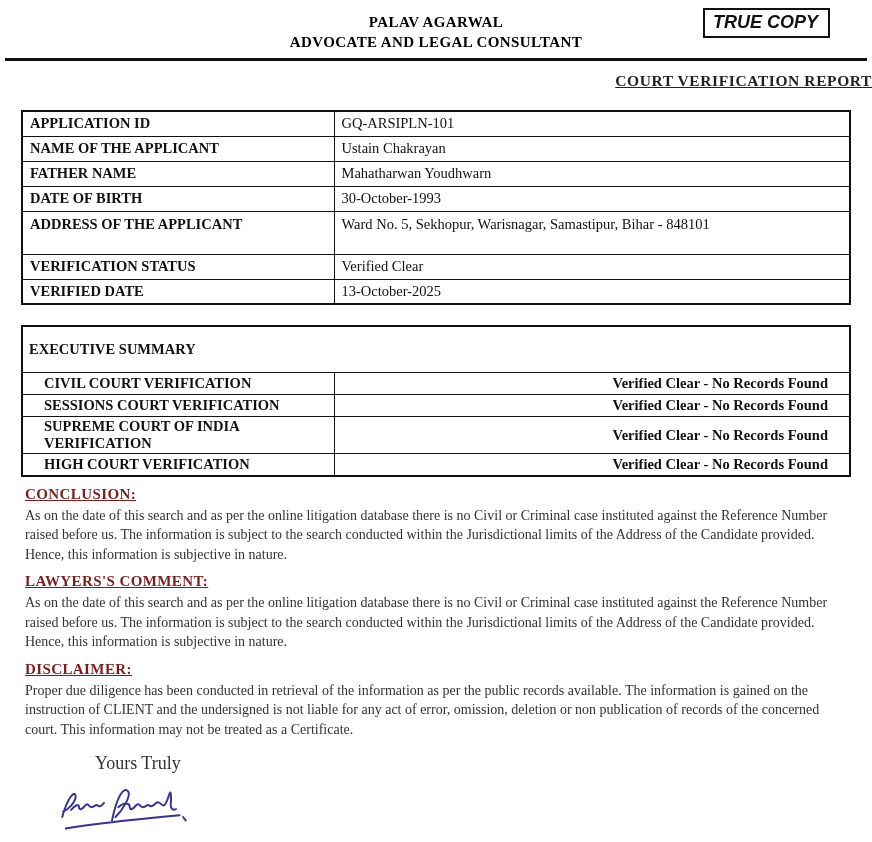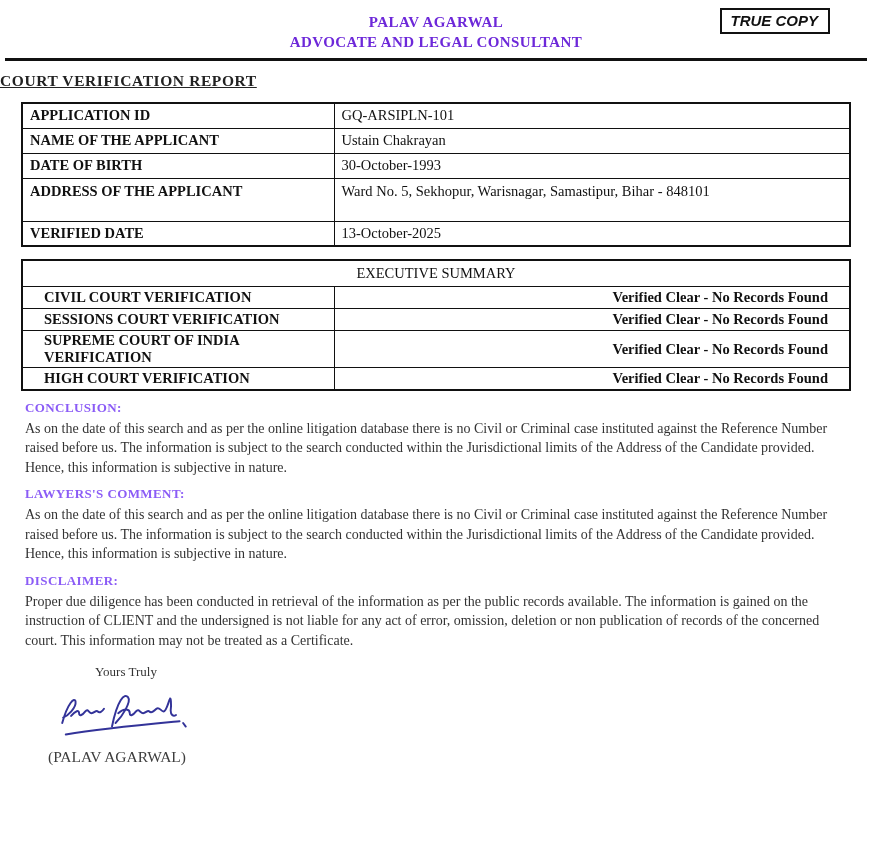--- a/index.html
+++ b/index.html
@@ -8,71 +8,71 @@
     font-family: "Liberation Serif", serif;
     color: #1a1a1a;
     position: relative;
     height: 842px;
     overflow: hidden;
   }
   
   .letterhead { padding-top: 12px; text-align: center; position: relative; }
   .letterhead .lh-line {
     font-weight: bold; font-size: 15px; line-height: 20px;
-    color: #6d28d9; letter-spacing: 0.4px;
+    color: #000000; letter-spacing: 0.4px;
   }
   .stamp {
     position: absolute; top: 8px; right: 42px;
     border: 2px solid #111; padding: 2px 10px 3px 8px;
     font-family: "Liberation Sans", sans-serif;
-    font-style: italic; font-weight: bold; font-size: 15px; color: #111;
+    font-style: italic; font-weight: bold; font-size: 18px; color: #111;
     background: #fff;
   }
   .rule-thick {
     margin: 6px 5px 0 5px; height: 3px; background: #111;
   }
   .report-title {
-    text-align: left; margin-top: 11px;
+    text-align: right; margin-top: 11px;
     font-weight: bold; font-size: 15.5px; color: #222;
     text-decoration: underline; letter-spacing: 0.6px;
   }
   
   .tbl {
-    width: 830px; margin: 12px auto 0 auto;
+    width: 830px; margin: 20px auto 0 auto;
     border-collapse: collapse;
     border: 2px solid #111;
   }
   .tbl td, .tbl th {
     border: 1px solid #111;
     font-size: 14.5px; color: #111;
     padding: 3px 7px;
     vertical-align: middle;
   }
   .tbl td.lbl { width: 312px; font-weight: bold; text-align: left; }
   .tbl td.val { font-weight: normal; text-align: left; }
   .row-std  { height: 25px; }
   .row-tall { height: 43px; }
   .row-tall td { vertical-align: top; padding-top: 4px; }
   .tbl th.summary-head {
-    text-align: center; font-weight: normal; font-size: 14.5px; height: 21px;
-    padding: 4px 6px;
+    text-align: left; font-weight: bold; font-size: 14.5px; height: 21px;
+    padding: 14px 6px;
   }
   .tbl.summary td { height: 22px; padding: 1px 21px; }
   .tbl.summary td.sval { text-align: right; font-weight: bold; }
   
   .section { margin: 9px 22px 0 25px; }
   .sec-head {
-    font-weight: bold; font-size: 13px; color: #8b5cf6;
-    letter-spacing: 0.4px;
+    font-weight: bold; font-size: 15px; color: #7f1d1d;
+    text-decoration: underline; letter-spacing: 0.4px;
   }
   .sec-body {
     margin-top: 3px; font-size: 14px; line-height: 19.5px; color: #333;
   }
   
-  .closing { margin: 14px 0 0 95px; font-size: 13px; color: #333; }
+  .closing { margin: 14px 0 0 95px; font-size: 18px; color: #333; }
   .signature-wrap { margin: 4px 0 0 48px; height: 62px; }
   .signatory { margin: 2px 0 0 48px; font-size: 15.5px; color: #3d3d3d; }
 </style>
 </head>
 <body>
 
 <div class="letterhead">
   <div class="lh-line">PALAV AGARWAL</div>
   <div class="lh-line">ADVOCATE AND LEGAL CONSULTANT</div>
   <div class="stamp">TRUE COPY</div>
@@ -85,26 +85,34 @@
   <tbody>
     <tr class="row-std">
       <td class="lbl">APPLICATION ID</td>
       <td class="val">GQ-ARSIPLN-101</td>
     </tr>
     <tr class="row-std">
       <td class="lbl">NAME OF THE APPLICANT</td>
       <td class="val">Ustain Chakrayan</td>
     </tr>
     <tr class="row-std">
+      <td class="lbl">FATHER NAME</td>
+      <td class="val">Mahatharwan Youdhwarn</td>
+    </tr>
+    <tr class="row-std">
       <td class="lbl">DATE OF BIRTH</td>
       <td class="val">30-October-1993</td>
     </tr>
     <tr class="row-tall">
       <td class="lbl">ADDRESS OF THE APPLICANT</td>
       <td class="val">Ward No. 5, Sekhopur, Warisnagar, Samastipur, Bihar - 848101</td>
+    </tr>
+    <tr class="row-std">
+      <td class="lbl">VERIFICATION STATUS</td>
+      <td class="val">Verified Clear</td>
     </tr>
     <tr class="row-std">
       <td class="lbl">VERIFIED DATE</td>
       <td class="val">13-October-2025</td>
     </tr>
   </tbody>
 </table>
 
 <table class="tbl summary">
   <tbody>

